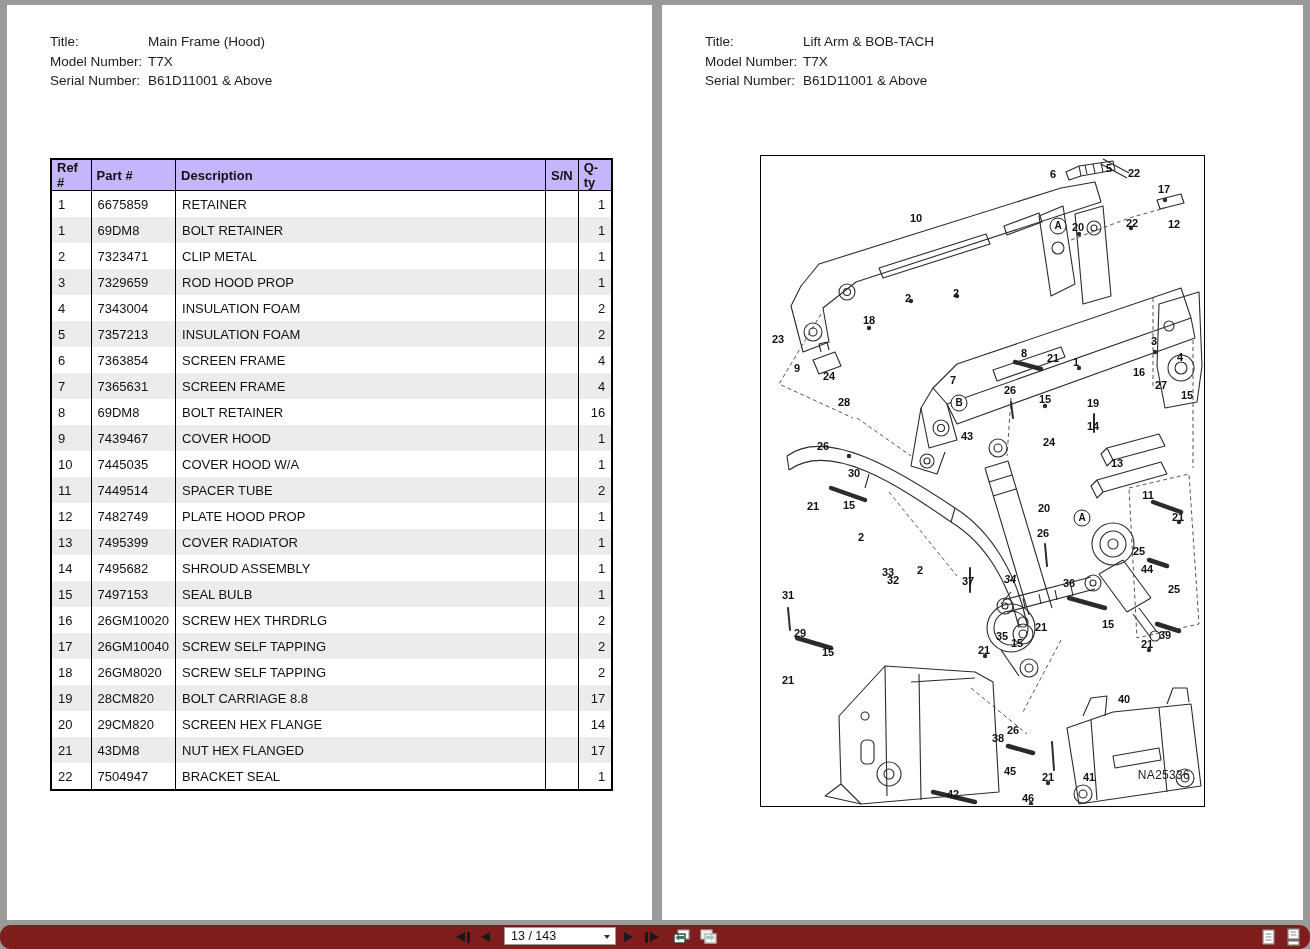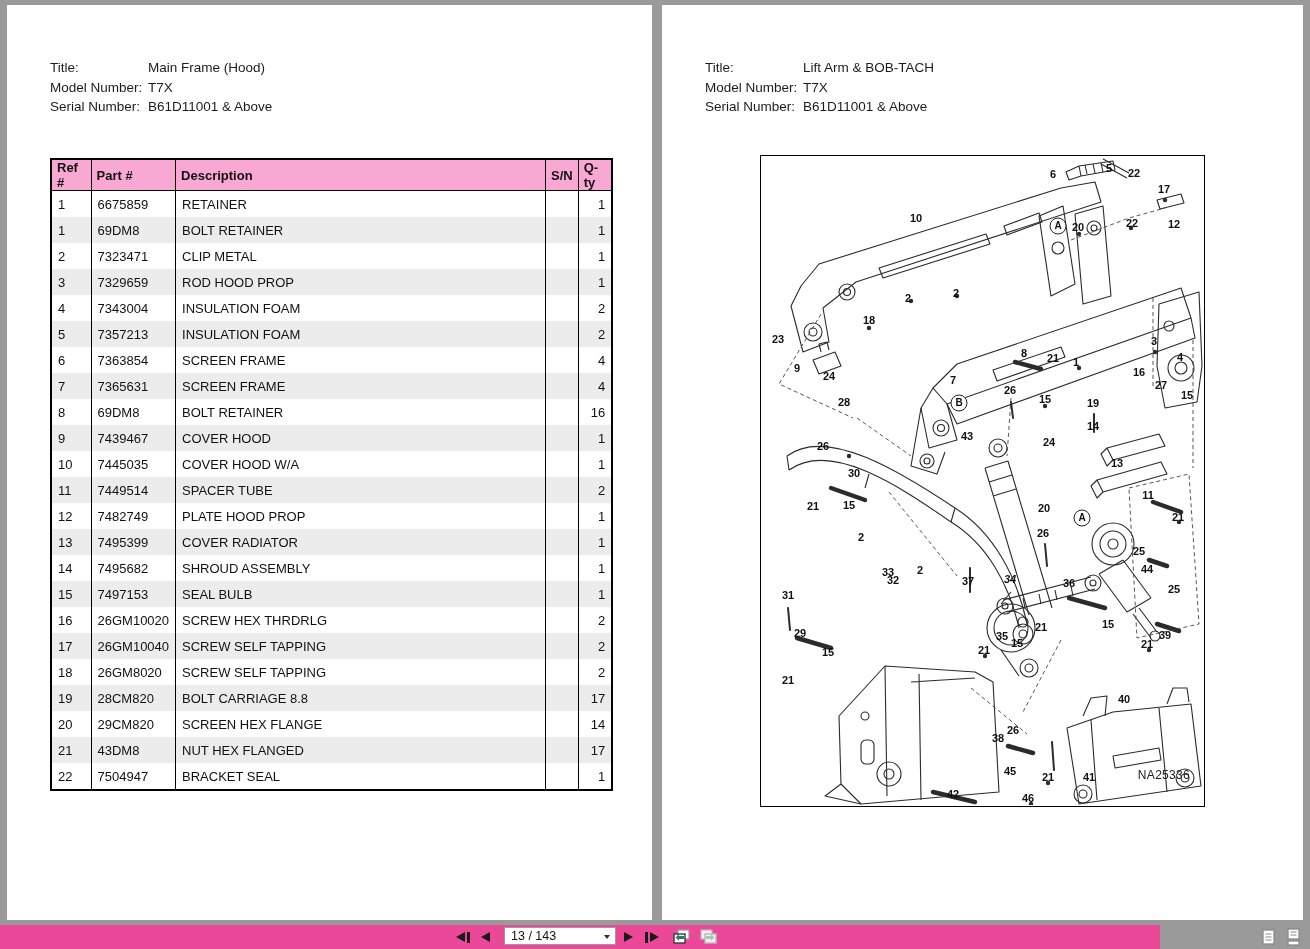--- a/index.html
+++ b/index.html
@@ -9,38 +9,38 @@
     font-family:"Liberation Sans","DejaVu Sans",sans-serif;
     -webkit-font-smoothing:antialiased;
   }
   .page{
     position:absolute;top:5px;height:915px;background:#ffffff;
   }
   .page-left{left:7px;width:645px;}
   .page-right{left:662px;width:641px;}
 
   
-  .doc-header{position:absolute;top:27px;left:43px;font-size:13.5px;color:#1c1c1c;line-height:19.5px;margin-top:26px;}
+  .doc-header{position:absolute;top:27px;left:43px;font-size:13.5px;color:#1c1c1c;line-height:19.5px;}
   .doc-header .row{display:flex;}
   .doc-header .lbl{width:98px;}
   .doc-header .val{}
 
   
   .parts-table{
     position:absolute;left:43px;top:153px;border-collapse:collapse;table-layout:fixed;
     font-size:13px;color:#111;
   }
   .parts-table col.c-ref{width:40px}
   .parts-table col.c-part{width:82px}
   .parts-table col.c-desc{width:370px}
   .parts-table col.c-sn{width:32px}
   .parts-table col.c-qty{width:34px}
   .parts-table{border:2px solid #000;}
   .parts-table th{
-    background:#f9a8d4;font-weight:bold;text-align:left;height:25px;
+    background:#c4b5fd;font-weight:bold;text-align:left;height:25px;
     border-left:1px solid #000;border-bottom:1.5px solid #000;padding:0 5px;
   }
   .parts-table th:first-child{border-left:none;}
   .parts-table td{
     height:26px;border-left:1px solid #000;padding:0 6px;white-space:nowrap;overflow:hidden;
   }
   .parts-table td:first-child{border-left:none;}
   .parts-table td:last-child{text-align:right;}
   .parts-table tbody tr:nth-child(even){background:#ececec;}
 
@@ -57,21 +57,21 @@
   .callout.circled{
     border:1.2px solid #222;border-radius:50%;width:15px;height:15px;
     line-height:14px;text-align:center;font-size:10px;background:#fff;
   }
   .figure-code{
     position:absolute;right:14px;bottom:24px;font-size:12px;color:#222;letter-spacing:.3px;
   }
 
   
   .toolbar{
-    position:absolute;left:0;bottom:0;width:1160px;height:24px;background:#ec4899;
+    position:absolute;left:0;bottom:0;width:1310px;height:24px;background:#7f1d1d;border-radius:11px;
   }
   .tb-btn{position:absolute;top:3px;height:18px;display:flex;align-items:center;justify-content:center;cursor:default;}
   .combo{
     position:absolute;left:504px;top:2px;width:112px;height:18px;background:#fff;
     border:1px solid #9b9b9b;box-sizing:border-box;font-size:12.5px;color:#111;
     display:flex;align-items:center;padding-left:6px;
   }
   .combo .caret{position:absolute;right:5px;top:7px;width:0;height:0;
     border-left:3.5px solid transparent;border-right:3.5px solid transparent;border-top:4px solid #333;}
   .tri{width:0;height:0;}

